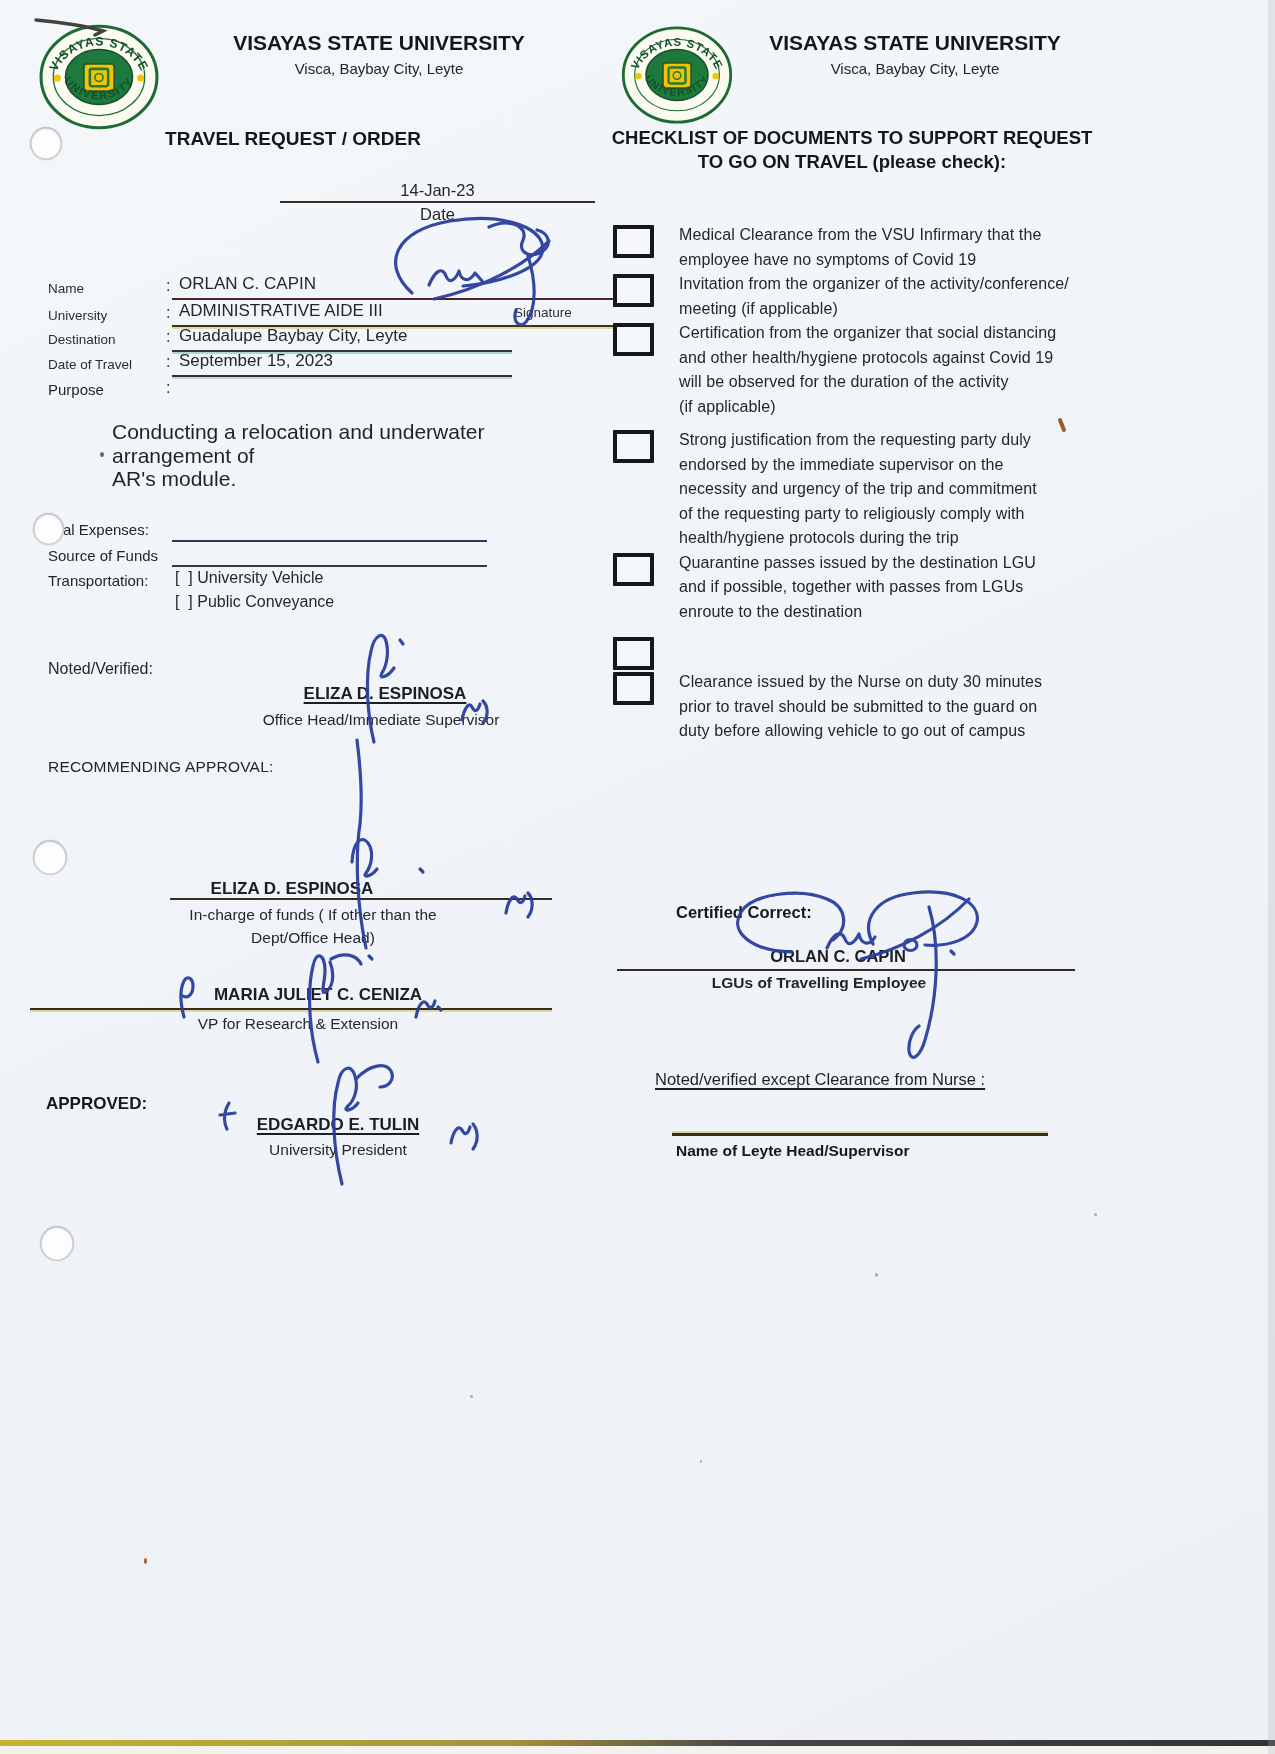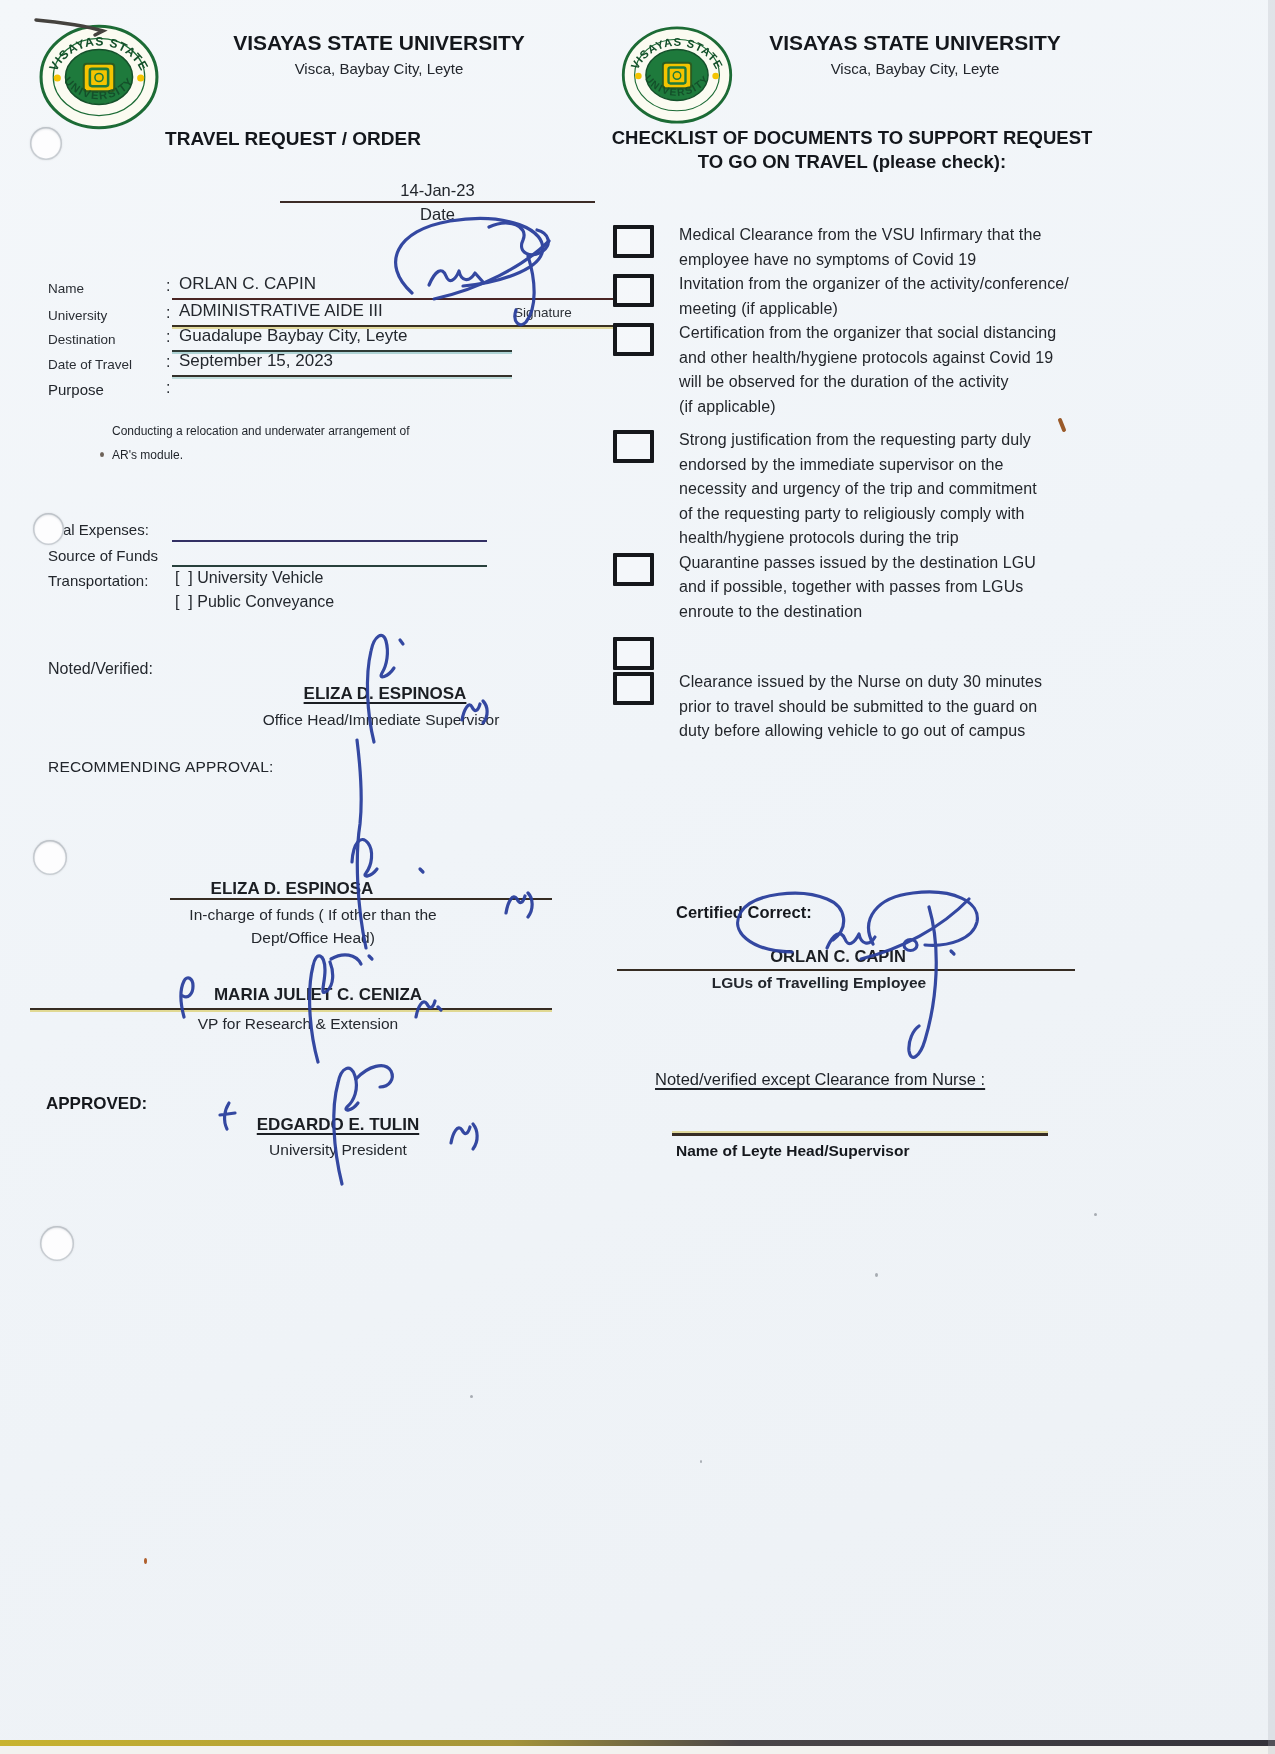--- a/index.html
+++ b/index.html
@@ -76,21 +76,21 @@
 
   <div class="abs flabel" style="left:48px;top:357px">Date of Travel</div>
   <div class="abs fcolon" style="left:166px;top:353px">:</div>
   <div class="fval" style="left:172px;top:351px;width:333px;border-bottom:2.5px solid #34302a;box-shadow:0 2px 0 rgba(70,160,150,.3)"><span>September 15, 2023</span></div>
 
   <div class="abs" style="left:48px;top:381px;font-size:15px">Purpose</div>
   <div class="abs fcolon" style="left:166px;top:379px">:</div>
 
   <div class="abs" style="left:514px;top:305px;font-size:13.5px;color:#2c3036">Signature</div>
 
-  <div class="abs prelines" style="left:112px;top:420px;width:450px;font-size:12px;line-height:23.5px;color:#1f2329">Conducting a relocation and underwater arrangement of
+  <div class="abs prelines" style="left:112px;top:420px;width:450px;font-size:21px;line-height:23.5px;color:#1f2329">Conducting a relocation and underwater arrangement of
 AR's module.</div>
 
   <div class="abs" style="left:63px;top:521px;font-size:15px">al Expenses:</div>
   <div class="hline" style="left:172px;top:540px;width:315px;border-color:#333064"></div>
   <div class="abs" style="left:48px;top:547px;font-size:15px">Source of Funds</div>
   <div class="hline" style="left:172px;top:565px;width:315px;border-color:#28403c"></div>
   <div class="abs" style="left:48px;top:572px;font-size:15px">Transportation:</div>
   <div class="abs opt" style="left:175px;top:569px">[  ] University Vehicle</div>
   <div class="abs opt" style="left:175px;top:593px">[  ] Public Conveyance</div>
 

